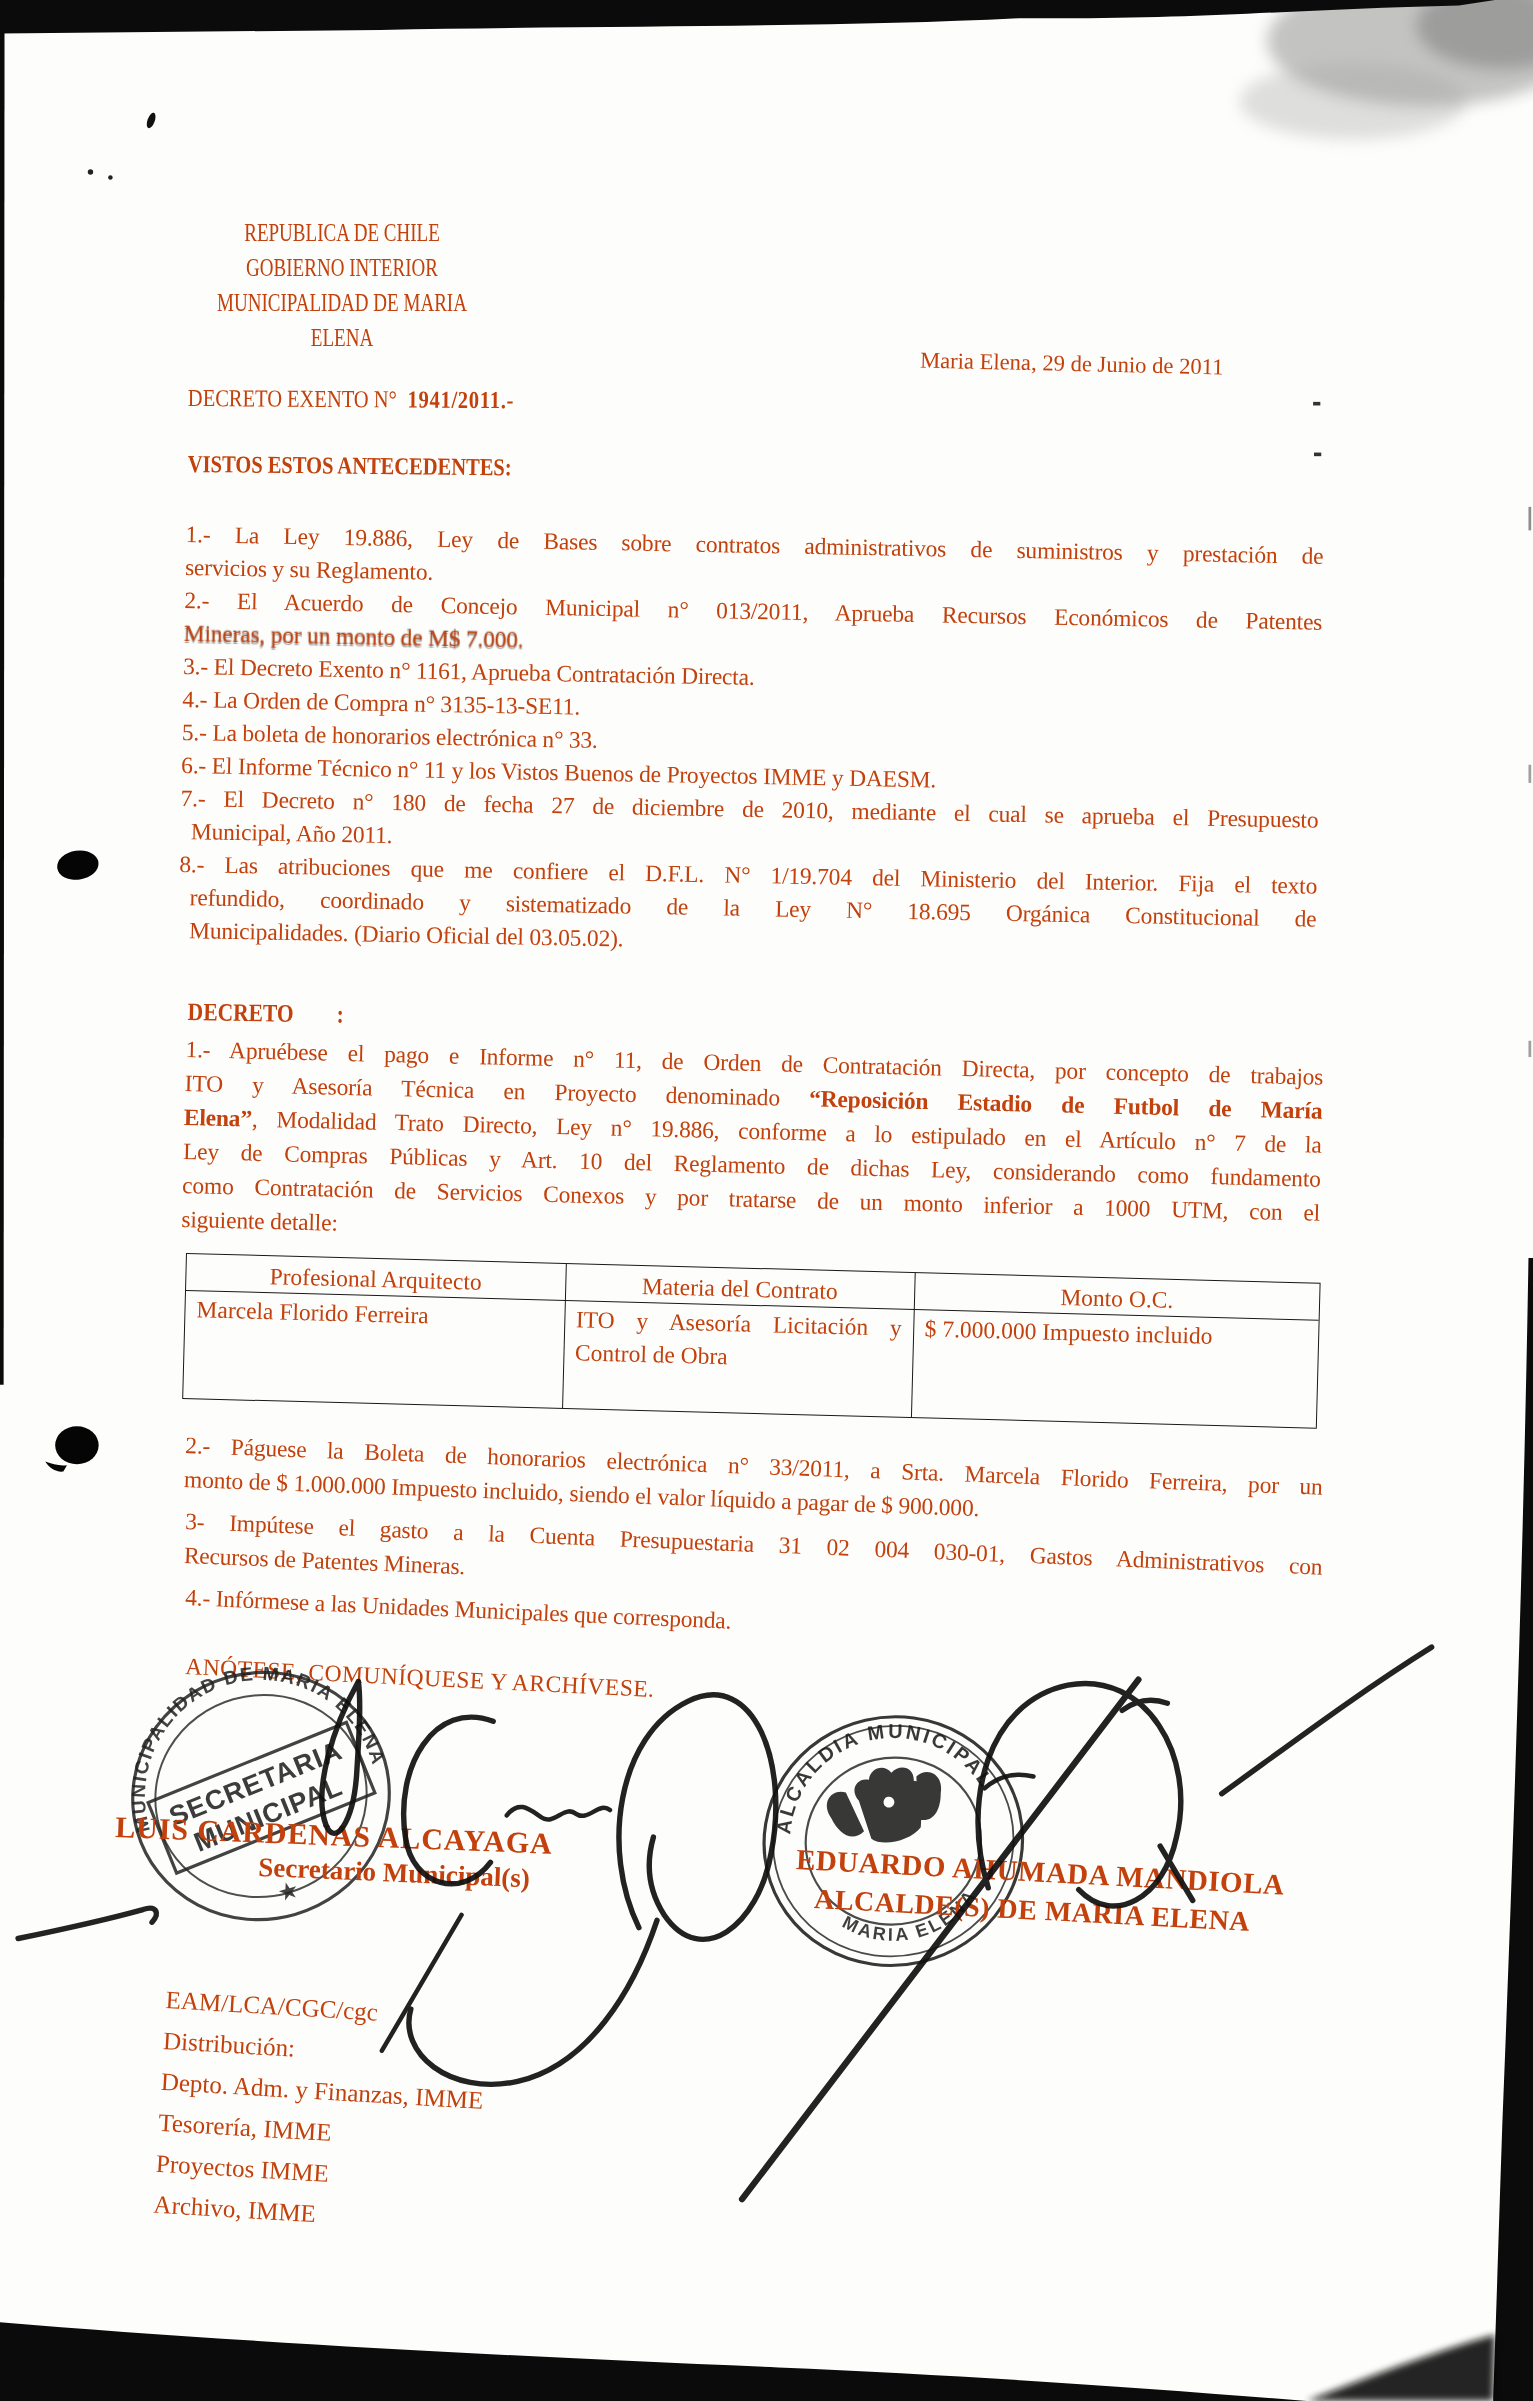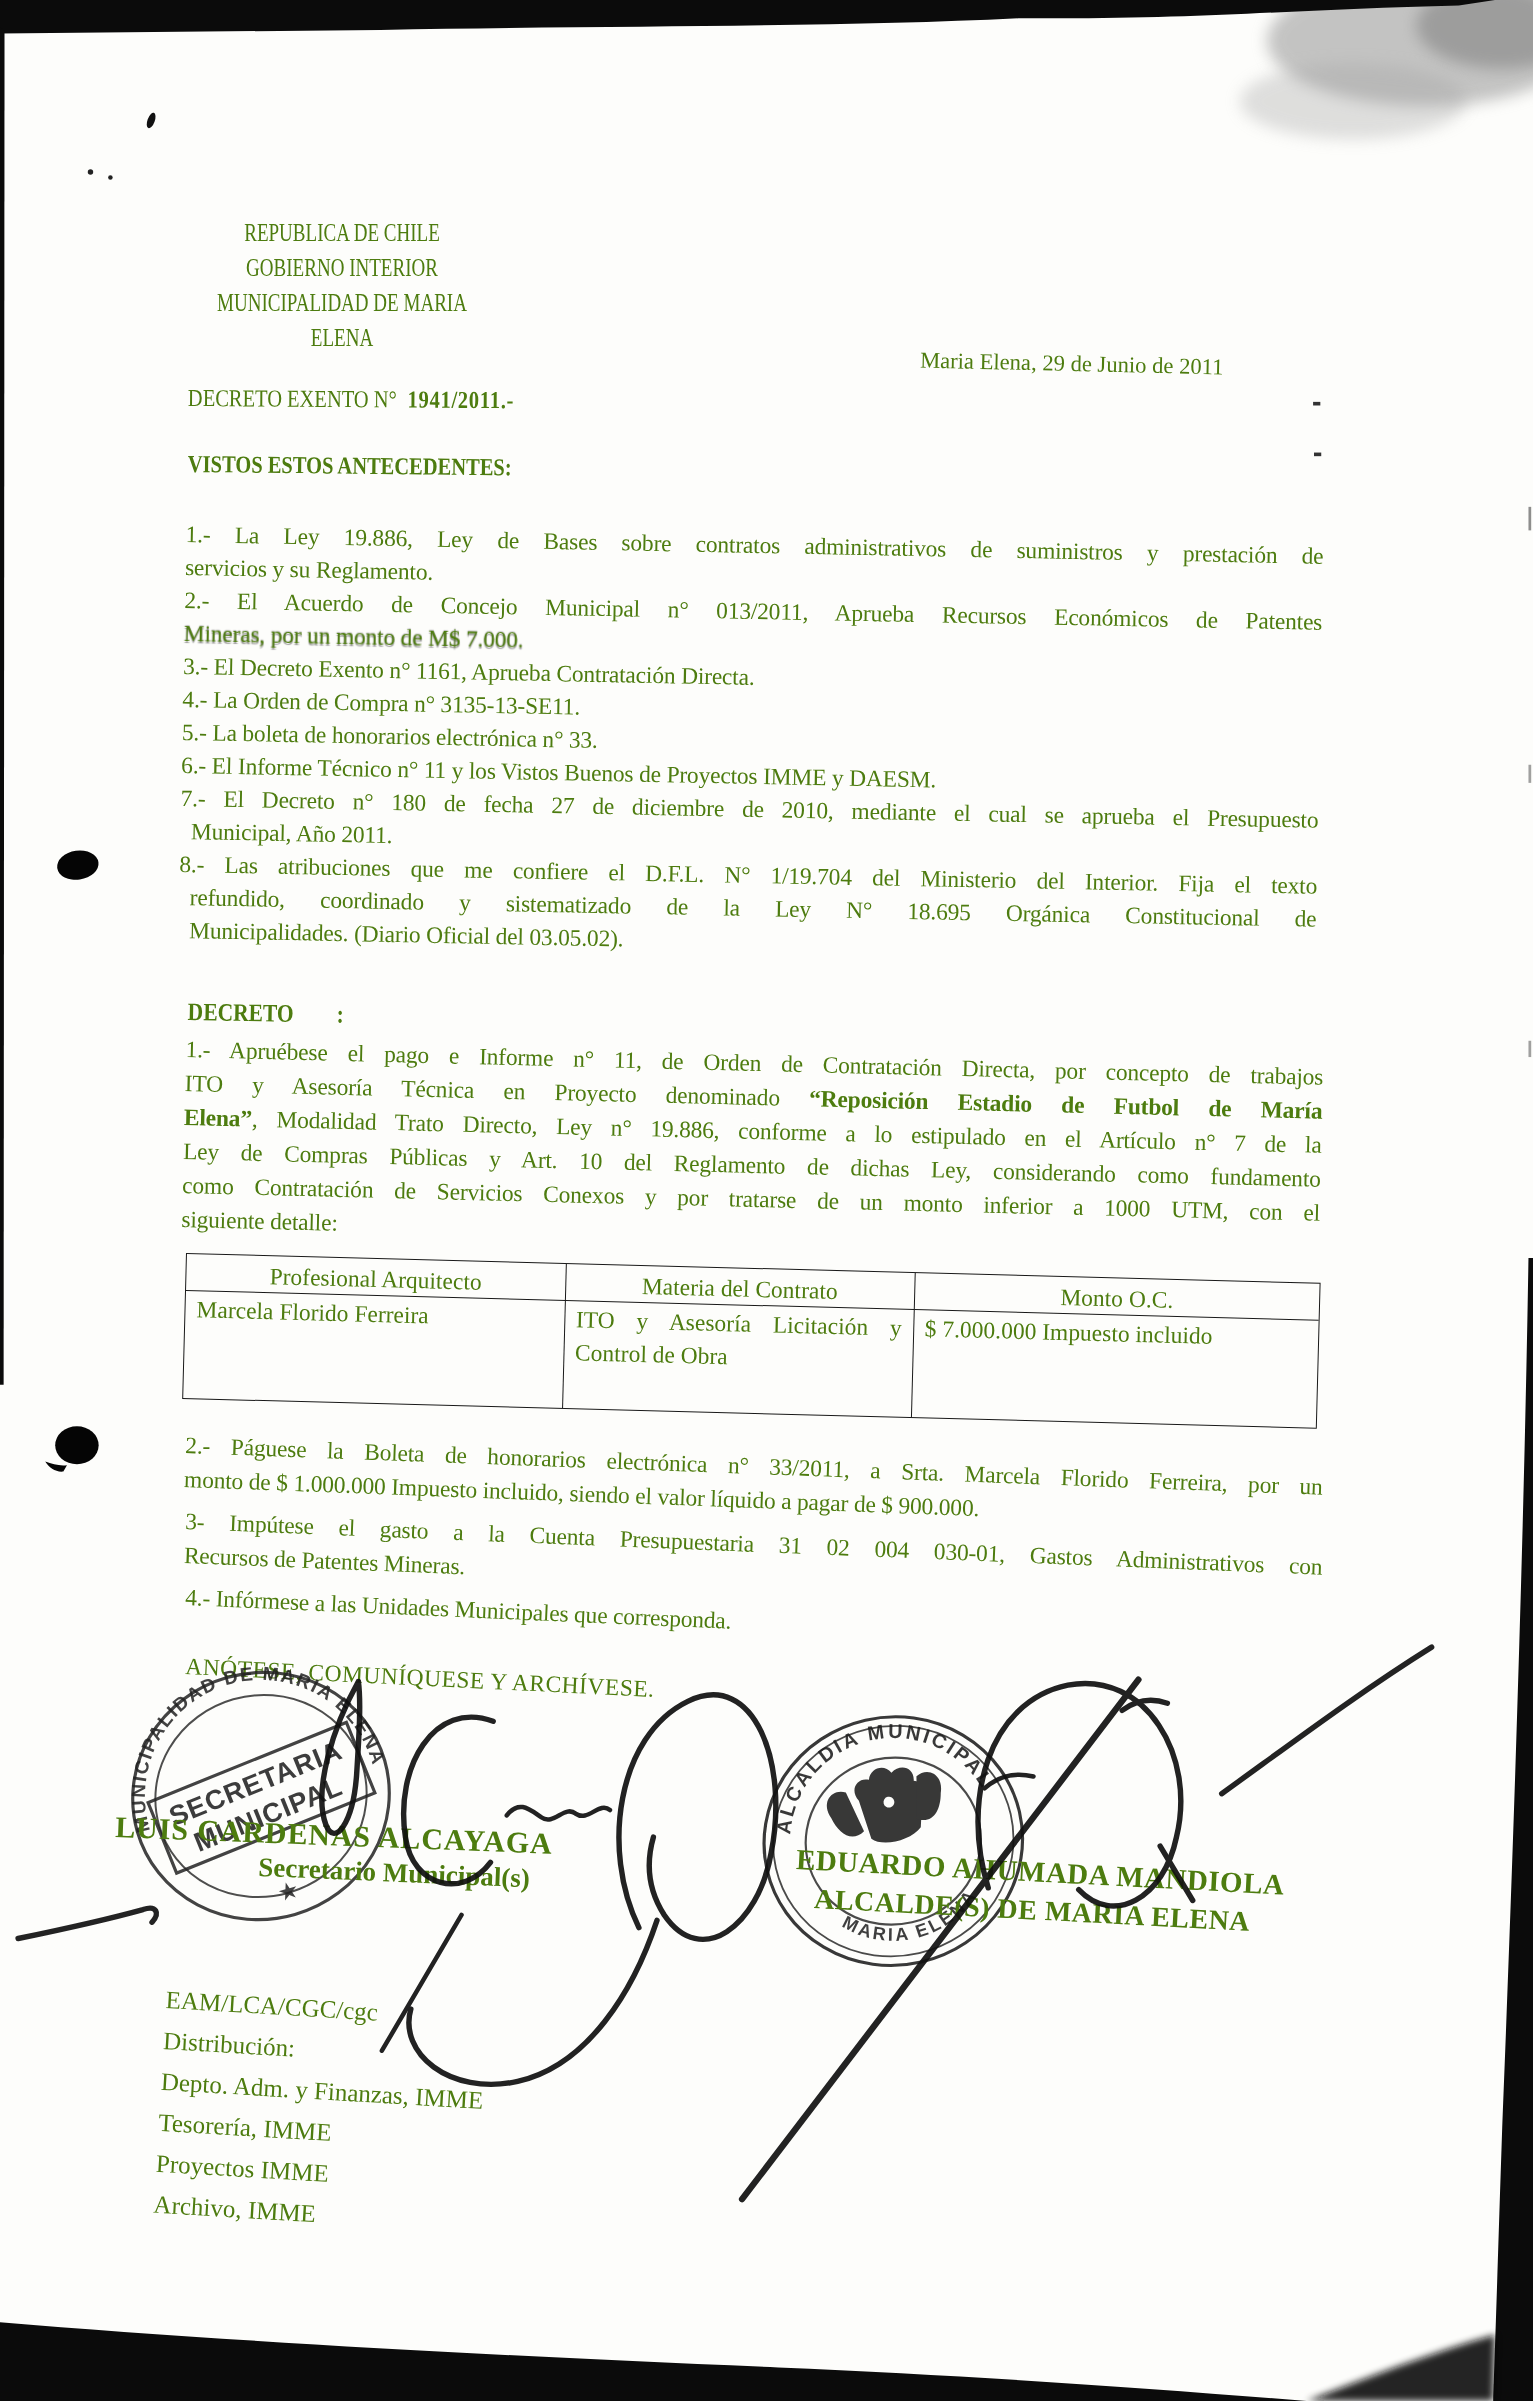--- a/index.html
+++ b/index.html
@@ -1,19 +1,19 @@
 <!DOCTYPE html>
 <html style="font-size:14.5px"><head>
 <meta charset="utf-8">
 <style>
   html,body{margin:0;padding:0;background:#111;}
   #scan{
     position:relative;width:1533px;height:2401px;background:#fdfdfb;
     overflow:hidden;font-family:"Liberation Serif","DejaVu Serif",serif;
-    color:#4d7c0f;
+    color:#c2410c;
   }
   .abs{position:absolute;}
   .blk{position:absolute;font-size:23.5px;line-height:33px;letter-spacing:-0.2px;}
   .jline{text-align:justify;text-align-last:justify;}
   .b{font-weight:bold;}
   .condensedC{transform:scaleX(0.78);transform-origin:50% 0;}
   .nw{white-space:nowrap;}
   .smudge{filter:blur(0.3px);text-shadow:0 1.8px 0.9px rgba(0,0,0,.40),0 -0.9px 0.9px rgba(0,0,0,.25);}
   
   #letterhead{left:170px;top:215px;width:344px;text-align:center;font-size:24.4px;line-height:35px;}

